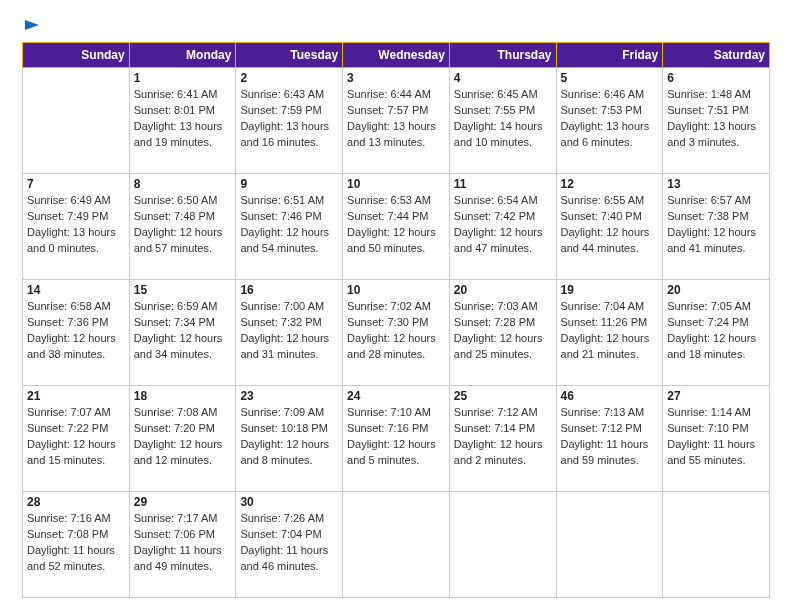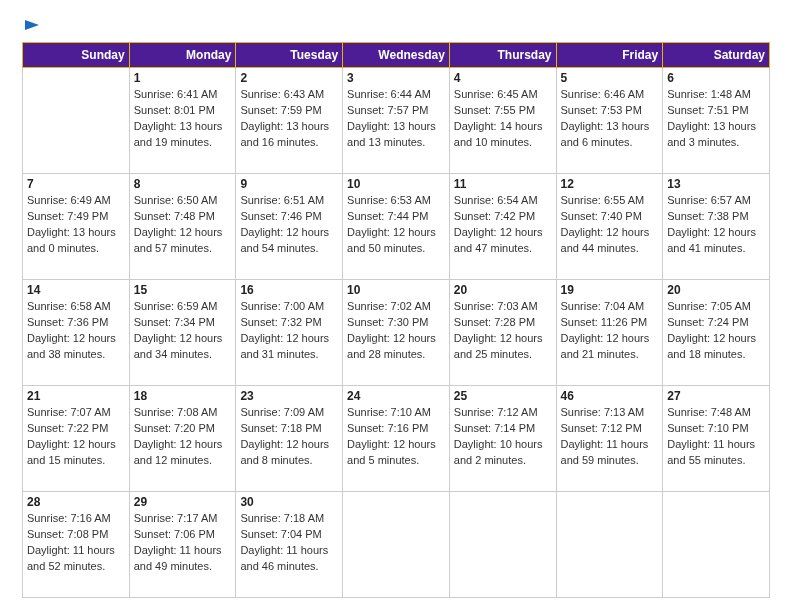--- a/index.html
+++ b/index.html
@@ -219,51 +219,51 @@
           <td>
             <span class="day-num">21</span>
             <div class="day-info"><span>Sunrise: 7:07 AM</span><br><span>Sunset: 7:22 PM</span><br><span>Daylight: 12 hours and 15 minutes.</span></div>
           </td>
           <td>
             <span class="day-num">18</span>
             <div class="day-info"><span>Sunrise: 7:08 AM</span><br><span>Sunset: 7:20 PM</span><br><span>Daylight: 12 hours and 12 minutes.</span></div>
           </td>
           <td>
             <span class="day-num">23</span>
-            <div class="day-info"><span>Sunrise: 7:09 AM</span><br><span>Sunset: 7:18 PM</span><br><span>Daylight: 12 hours and 8 minutes.</span></div>
+            <div class="day-info"><span>Sunrise: 7:09 AM</span><br><span>Sunset: 10:18 PM</span><br><span>Daylight: 12 hours and 8 minutes.</span></div>
           </td>
           <td>
             <span class="day-num">24</span>
             <div class="day-info"><span>Sunrise: 7:10 AM</span><br><span>Sunset: 7:16 PM</span><br><span>Daylight: 12 hours and 5 minutes.</span></div>
           </td>
           <td>
             <span class="day-num">25</span>
-            <div class="day-info"><span>Sunrise: 7:12 AM</span><br><span>Sunset: 7:14 PM</span><br><span>Daylight: 10 hours and 2 minutes.</span></div>
+            <div class="day-info"><span>Sunrise: 7:12 AM</span><br><span>Sunset: 7:14 PM</span><br><span>Daylight: 12 hours and 2 minutes.</span></div>
           </td>
           <td>
             <span class="day-num">46</span>
             <div class="day-info"><span>Sunrise: 7:13 AM</span><br><span>Sunset: 7:12 PM</span><br><span>Daylight: 11 hours and 59 minutes.</span></div>
           </td>
           <td>
             <span class="day-num">27</span>
-            <div class="day-info"><span>Sunrise: 7:48 AM</span><br><span>Sunset: 7:10 PM</span><br><span>Daylight: 11 hours and 55 minutes.</span></div>
+            <div class="day-info"><span>Sunrise: 1:14 AM</span><br><span>Sunset: 7:10 PM</span><br><span>Daylight: 11 hours and 55 minutes.</span></div>
           </td>
         </tr>
         <tr class="last-row">
           <td>
             <span class="day-num">28</span>
             <div class="day-info"><span>Sunrise: 7:16 AM</span><br><span>Sunset: 7:08 PM</span><br><span>Daylight: 11 hours and 52 minutes.</span></div>
           </td>
           <td>
             <span class="day-num">29</span>
             <div class="day-info"><span>Sunrise: 7:17 AM</span><br><span>Sunset: 7:06 PM</span><br><span>Daylight: 11 hours and 49 minutes.</span></div>
           </td>
           <td>
             <span class="day-num">30</span>
-            <div class="day-info"><span>Sunrise: 7:18 AM</span><br><span>Sunset: 7:04 PM</span><br><span>Daylight: 11 hours and 46 minutes.</span></div>
+            <div class="day-info"><span>Sunrise: 7:26 AM</span><br><span>Sunset: 7:04 PM</span><br><span>Daylight: 11 hours and 46 minutes.</span></div>
           </td>
           <td class="empty"></td>
           <td class="empty"></td>
           <td class="empty"></td>
           <td class="empty"></td>
         </tr>
       </tbody>
   </table>
 </div>
 

